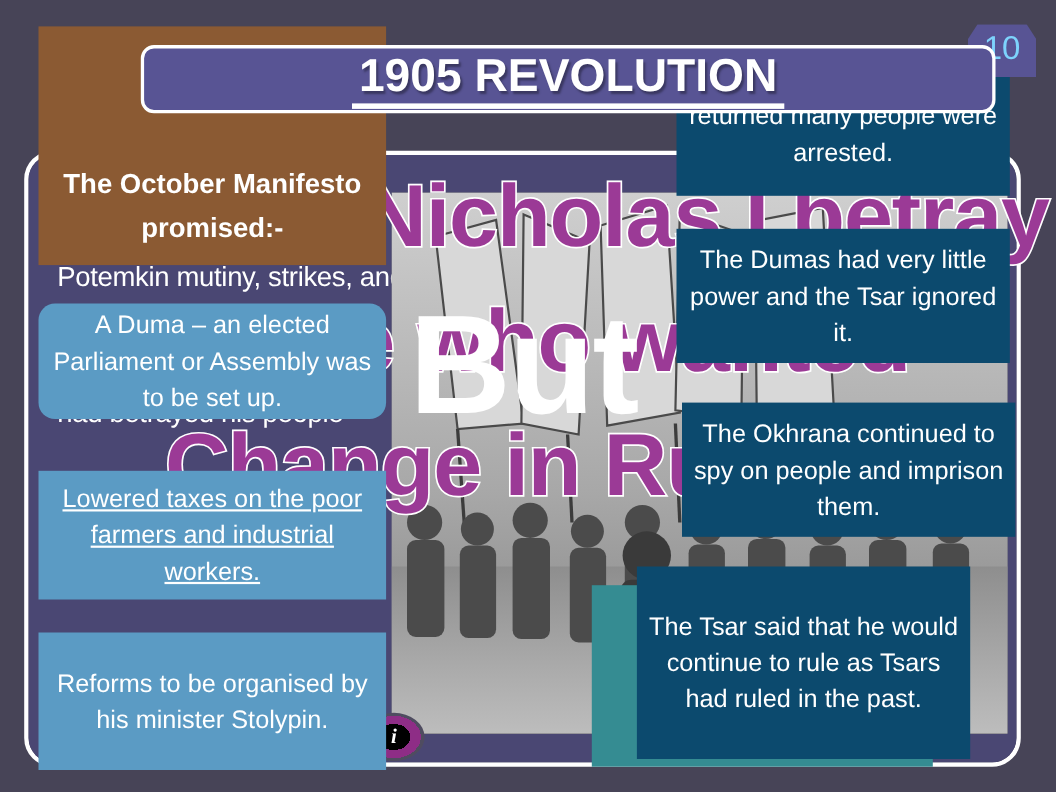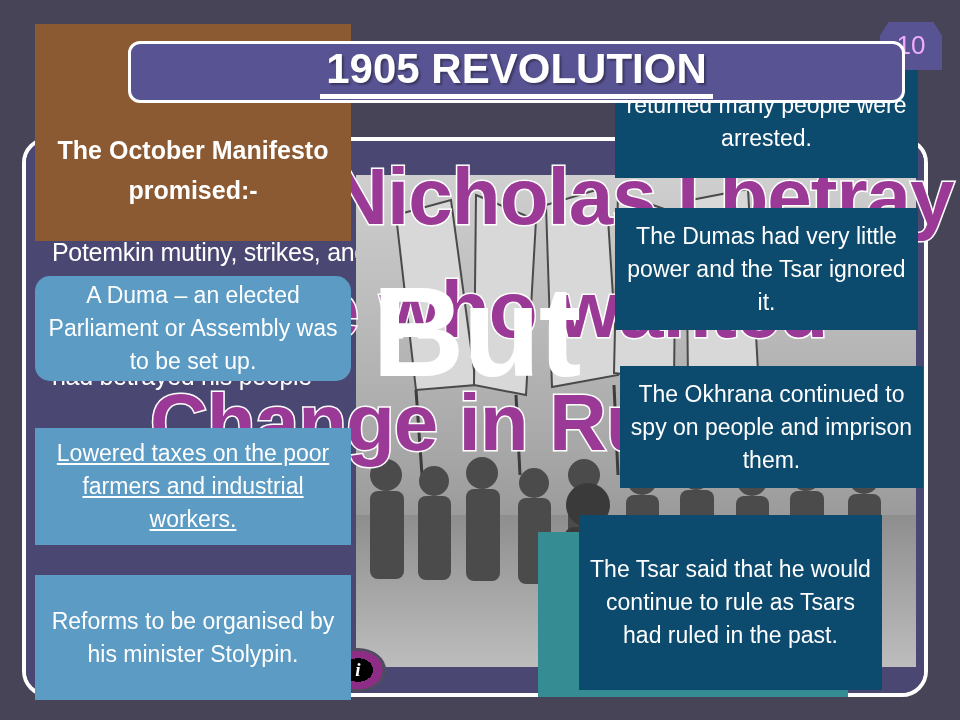--- a/index.html
+++ b/index.html
@@ -118,22 +118,22 @@
     right: 18px; top: 22px;
     width: 62px; height: 48px;
     background: #585494;
     z-index: 15;
     clip-path: polygon(14% 0%, 86% 0%, 100% 28%, 100% 100%, 0% 100%, 0% 28%);
     display: flex;
     align-items: center;
     justify-content: center;
   }
   .slide-badge span {
-    color: #f0abfc;
-    font-size: 26px;
+    color: #7dd3fc;
+    font-size: 30px;
     line-height: 22px;
     padding-bottom: 2px;
   }
 
   
   .callout {
     position: absolute;
     z-index: 12;
     color: #ffffff;
     display: flex;
@@ -144,21 +144,21 @@
     line-height: 33px;
     padding: 4px 8px;
   }
   .callout.brown  { background: #8B5A33; }
   .callout.blue   { background: #5B9BC4; }
   .callout.magenta{ background: #0c4a6e; }
   .callout.teal   { background: #358C92; }
 
   .brown-box  { left: 35px;  top: 24px;  width: 316px; height: 217px;
                 font-size: 25px; line-height: 40px; font-weight: 700;
-                align-items: flex-end; padding-bottom: 31px; }
+                align-items: flex-end; padding-bottom: 14px; }
   .blue-duma     { left: 35px;  top: 276px; width: 316px; height: 105px; border-radius: 15px; }
   .blue-taxes    { left: 35px;  top: 428px; width: 316px; height: 117px; text-decoration: underline; }
   .blue-reforms  { left: 35px;  top: 575px; width: 316px; height: 125px; }
 
   .mag-arrested  { left: 615px; top: 66px;  width: 303px; height: 112px; }
   .mag-dumas     { left: 615px; top: 208px; width: 303px; height: 122px; }
   .mag-okhrana   { left: 620px; top: 366px; width: 303px; height: 122px; }
   .mag-tsarsaid  { left: 579px; top: 515px; width: 303px; height: 175px; }
 
   .teal-box      { left: 538px; top: 532px; width: 310px; height: 165px;

